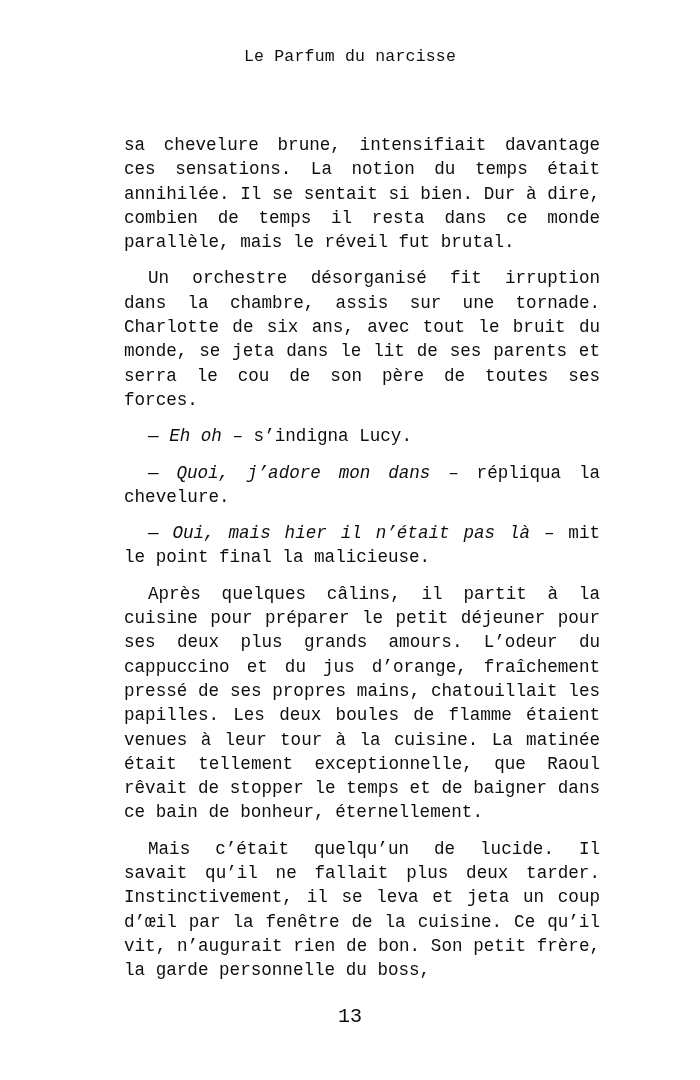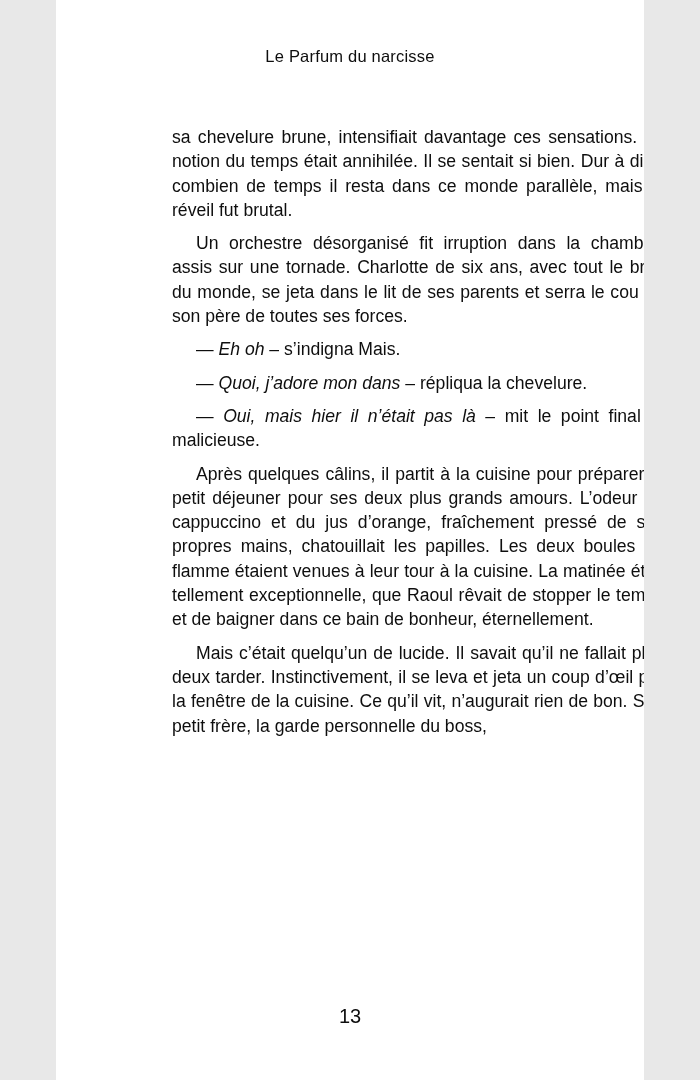--- a/index.html
+++ b/index.html
@@ -2,25 +2,25 @@
 <html><head>
 <meta charset="utf-8">
 <style>
   html, body {
     margin: 0;
     padding: 0;
     background: #e8e8e8;
   }
   .page {
     position: relative;
-    width: 588px;
+    width: 700px;
     height: 1080px;
     margin: 0 auto;
     background: #ffffff;
-    font-family: Liberation Sans, sans-serif;
+    font-family: Liberation Mono, monospace;
     color: #0e0e0e;
     overflow: hidden;
   }
   .running-head {
     position: absolute;
     top: 47px;
     left: 0;
     right: 0;
     text-align: center;
     font-size: 16.5px;
@@ -30,21 +30,21 @@
     position: absolute;
     top: 121px;
     left: 112px;
     width: 500px;
     font-size: 17.6px;
     line-height: 24.3px;
     text-align: justify;
     text-justify: inter-word;
   }
   .body-text p {
-    margin: 4px;
+    margin: 12px;
     text-indent: 24px;
   }
   .body-text p + p {
     margin-top: 9px;
   }
   .body-text p.no-indent {
     text-indent: 0;
   }
   .body-text em {
     font-style: italic;
@@ -60,21 +60,21 @@
 </style>
 </head>
 <body>
 
 <div class="page">
   <div class="running-head">Le Parfum du narcisse</div>
 
   <div class="body-text">
       <p class="no-indent"><span>sa chevelure brune, intensifiait davantage ces sensations. La notion du temps était annihilée. Il se sentait si bien. Dur à dire, combien de temps il resta dans ce monde parallèle, mais le réveil fut brutal.</span></p>
       <p><span>Un orchestre désorganisé fit irruption dans la chambre, assis sur une tornade. Charlotte de six ans, avec tout le bruit du monde, se jeta dans le lit de ses parents et serra le cou de son père de toutes ses forces.</span></p>
-      <p><span>— </span><em>Eh oh</em><span> – s’indigna Mais.</span></p>
+      <p><span>— </span><em>Eh oh</em><span> – s’indigna Lucy.</span></p>
       <p><span>— </span><em>Quoi, j’adore mon dans</em><span> – répliqua la chevelure.</span></p>
       <p><span>— </span><em>Oui, mais hier il n’était pas là</em><span> – mit le point final la malicieuse.</span></p>
       <p><span>Après quelques câlins, il partit à la cuisine pour préparer le petit déjeuner pour ses deux plus grands amours. L’odeur du cappuccino et du jus d’orange, fraîchement pressé de ses propres mains, chatouillait les papilles. Les deux boules de flamme étaient venues à leur tour à la cuisine. La matinée était tellement exceptionnelle, que Raoul rêvait de stopper le temps et de baigner dans ce bain de bonheur, éternellement.</span></p>
       <p><span>Mais c’était quelqu’un de lucide. Il savait qu’il ne fallait plus deux tarder. Instinctivement, il se leva et jeta un coup d’œil par la fenêtre de la cuisine. Ce qu’il vit, n’augurait rien de bon. Son petit frère, la garde personnelle du boss,</span></p>
     </div>
 
   <div class="folio">13</div>
 </div>
 
 </body></html>

